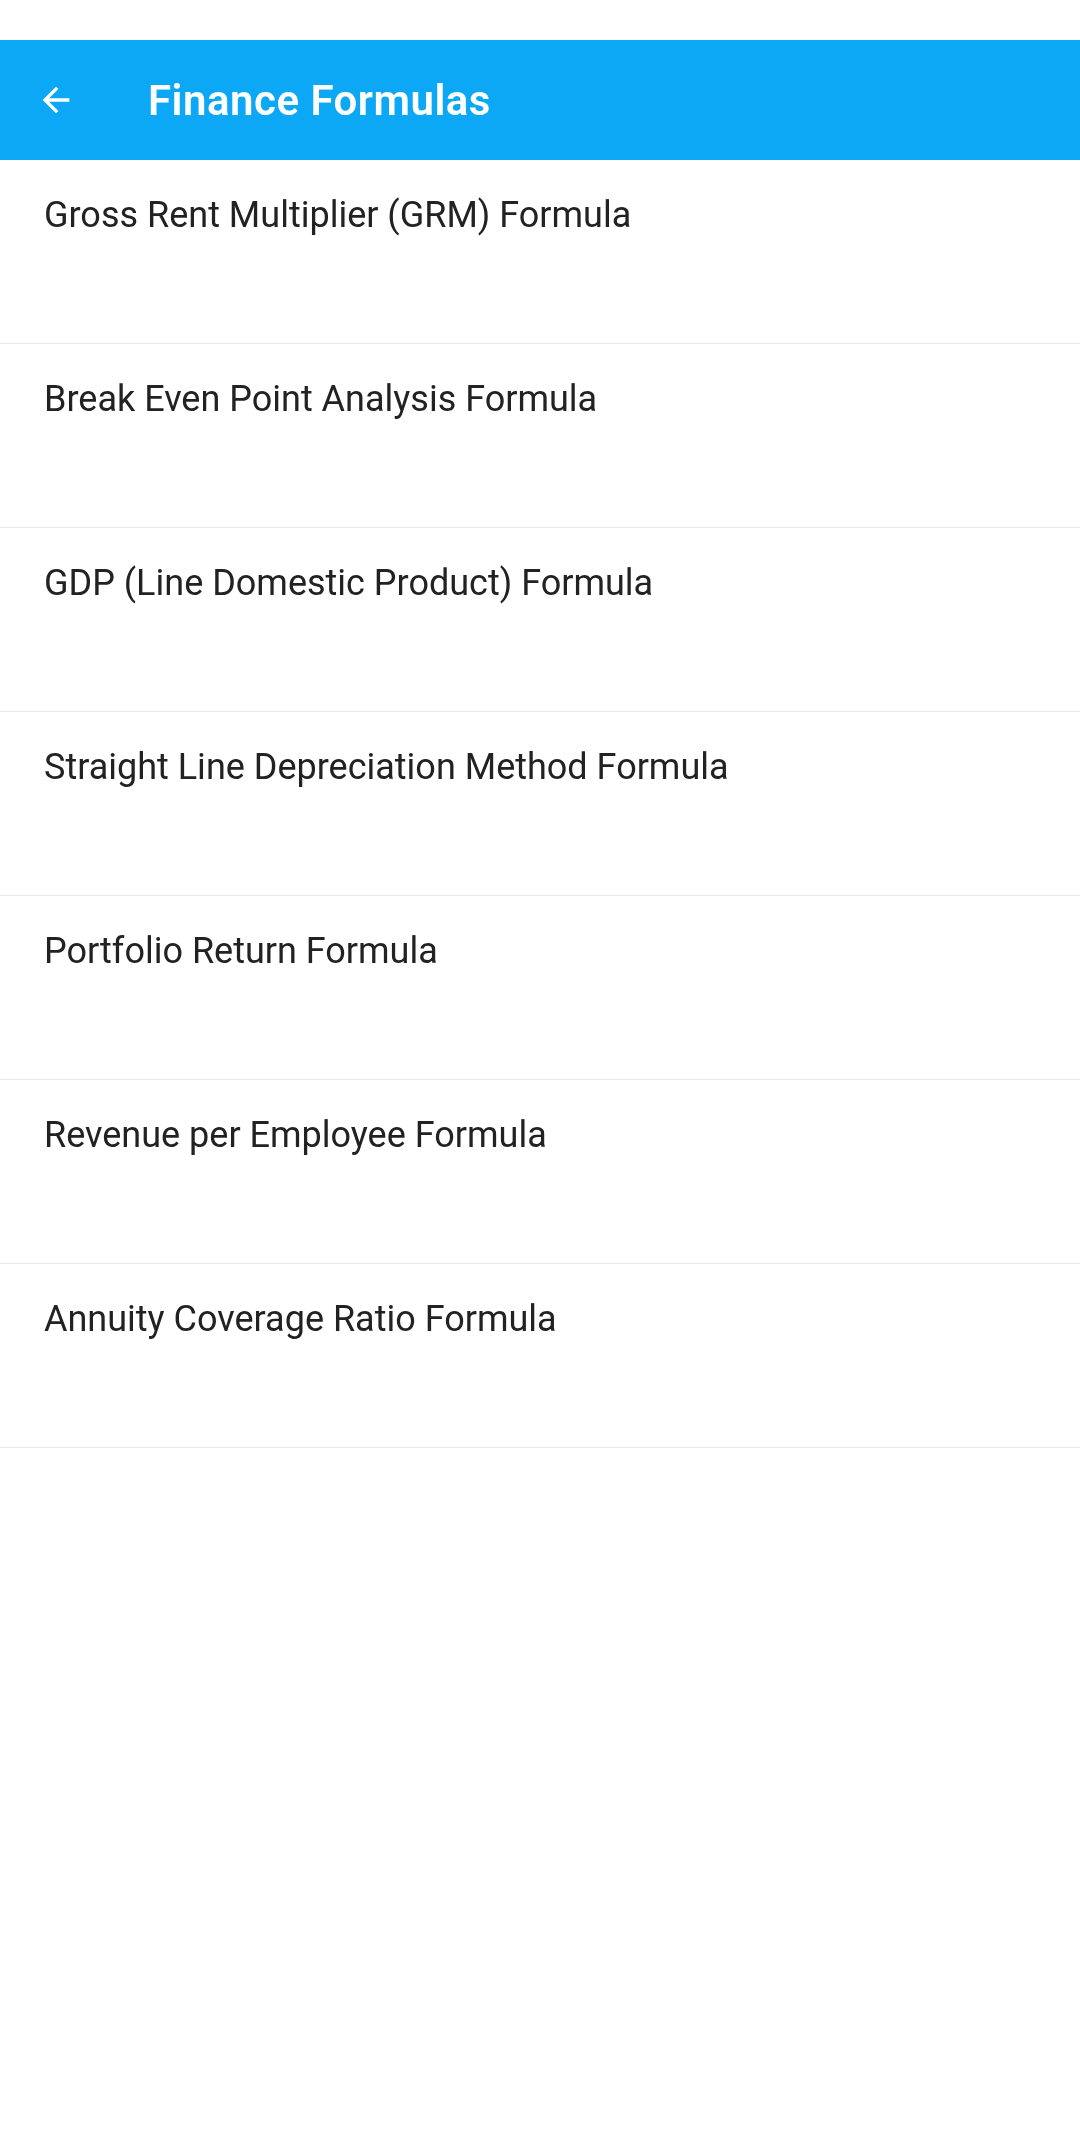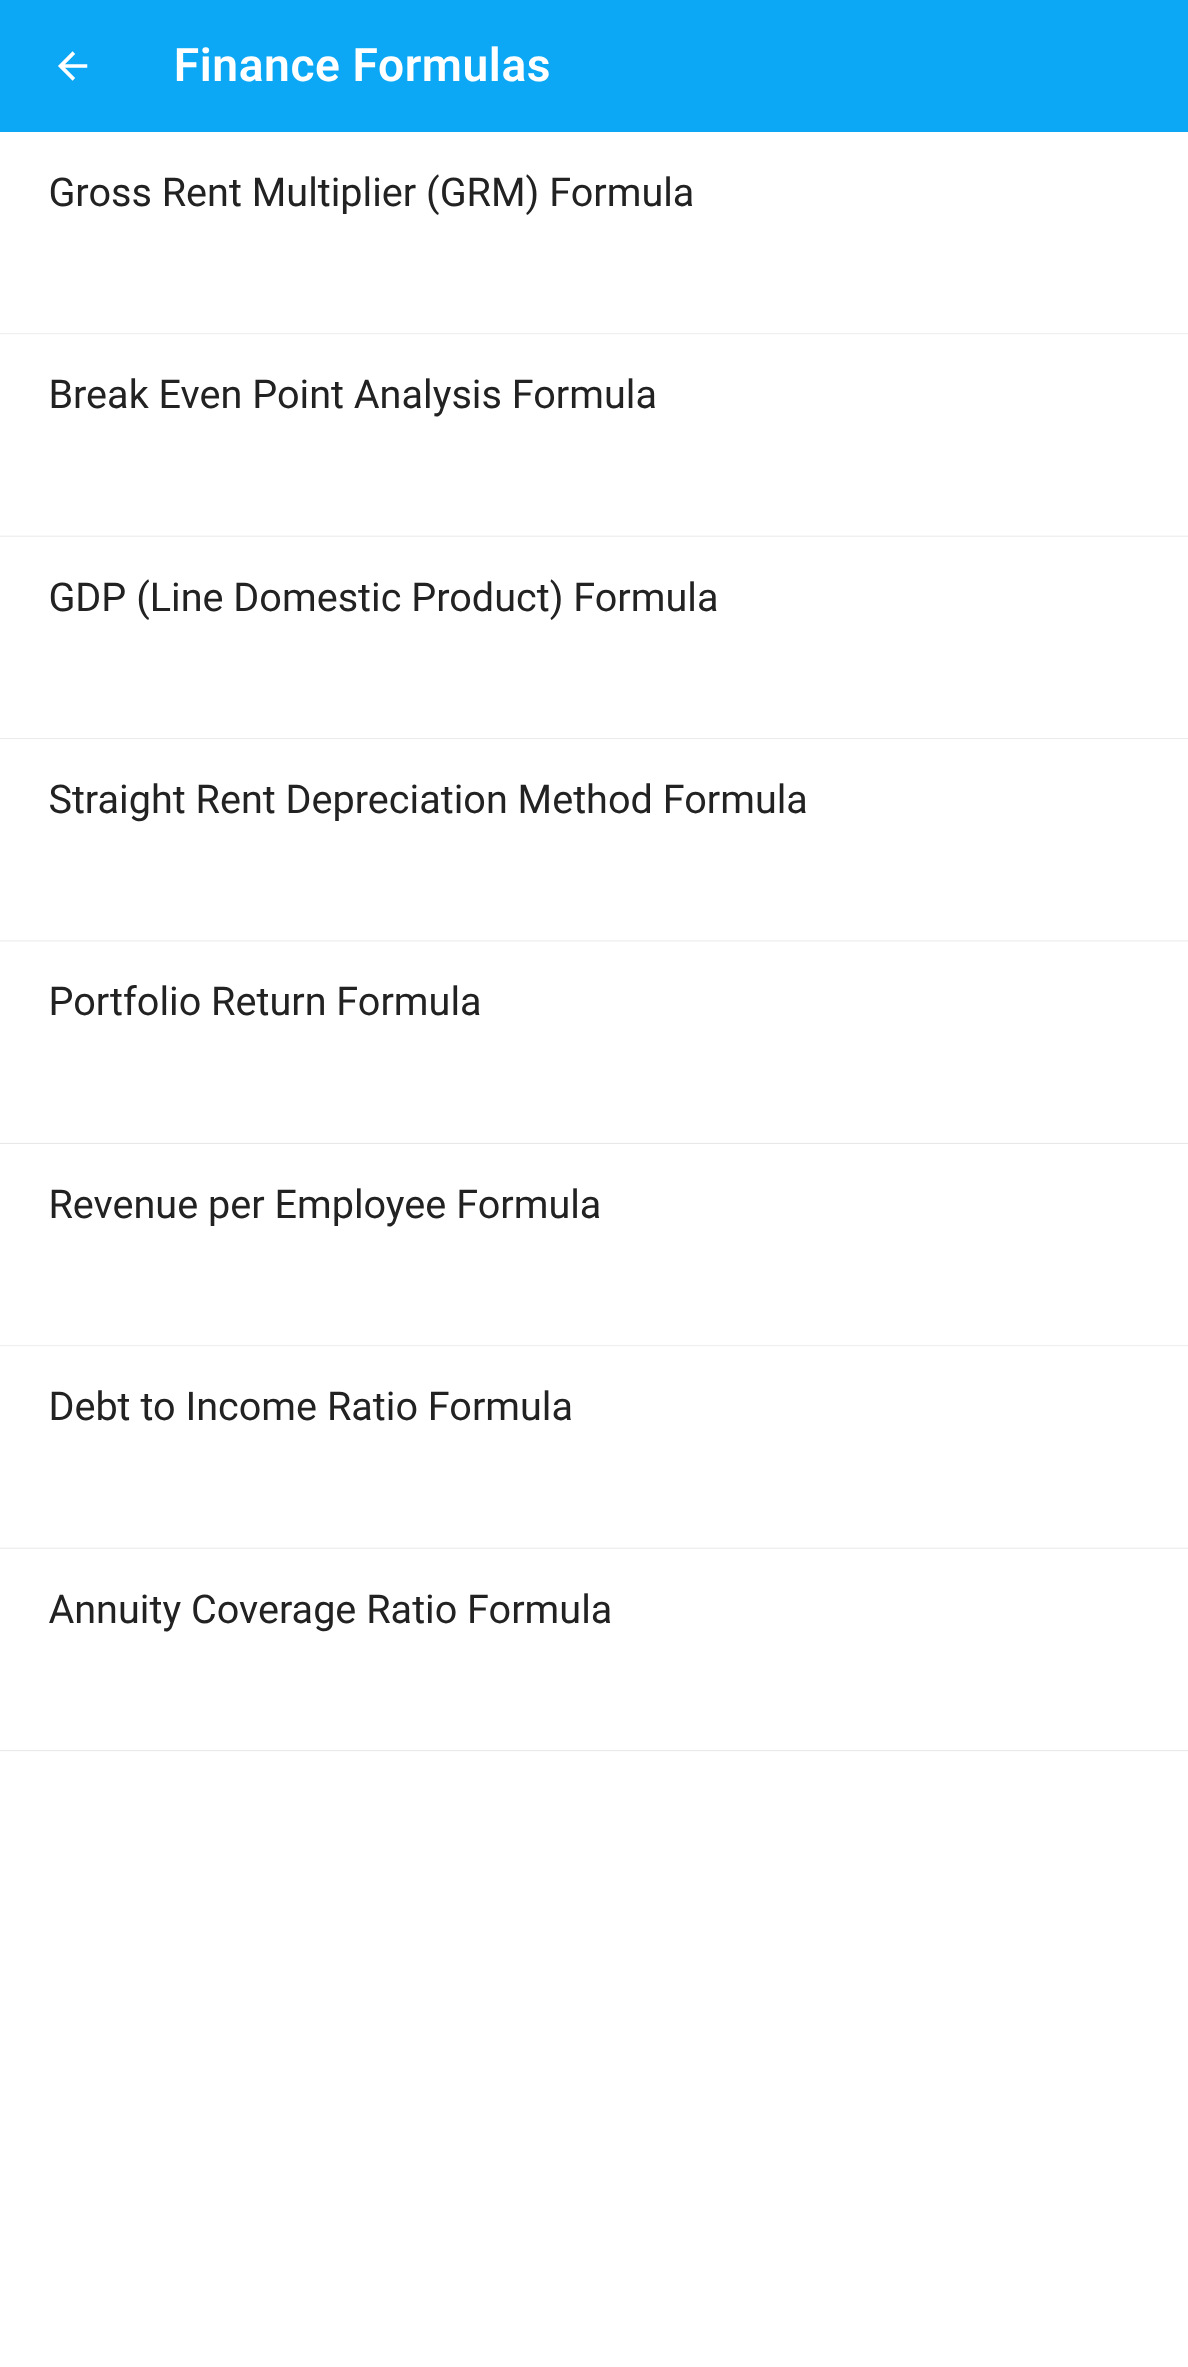--- a/index.html
+++ b/index.html
@@ -14,21 +14,22 @@
       width: 1080px;
       height: 2152px;
       overflow: hidden;
     }
     
     .header {
       background: #0ca8f5;
       height: 120px;
       display: flex;
       align-items: center;
-      padding: 0 42px;
+      padding: 0 32px;
+      margin-top: 40px;
     }
     
     .back-button {
       width: 48px;
       height: 48px;
       display: flex;
       align-items: center;
       justify-content: center;
       cursor: pointer;
       margin-right: 68px;
@@ -83,27 +84,24 @@
   <div class="list-item">
     <span class="list-item-label">Gross Rent Multiplier (GRM) Formula</span>
   </div>
   <div class="list-item">
     <span class="list-item-label">Break Even Point Analysis Formula</span>
   </div>
   <div class="list-item">
     <span class="list-item-label">GDP (Line Domestic Product) Formula</span>
   </div>
   <div class="list-item">
-    <span class="list-item-label">Straight Rent Depreciation Method Formula</span>
+    <span class="list-item-label">Straight Line Depreciation Method Formula</span>
   </div>
   <div class="list-item">
     <span class="list-item-label">Portfolio Return Formula</span>
   </div>
   <div class="list-item">
     <span class="list-item-label">Revenue per Employee Formula</span>
   </div>
   <div class="list-item">
-    <span class="list-item-label">Debt to Income Ratio Formula</span>
-  </div>
-  <div class="list-item">
     <span class="list-item-label">Annuity Coverage Ratio Formula</span>
   </div>
 </div>
 
 </body></html>

